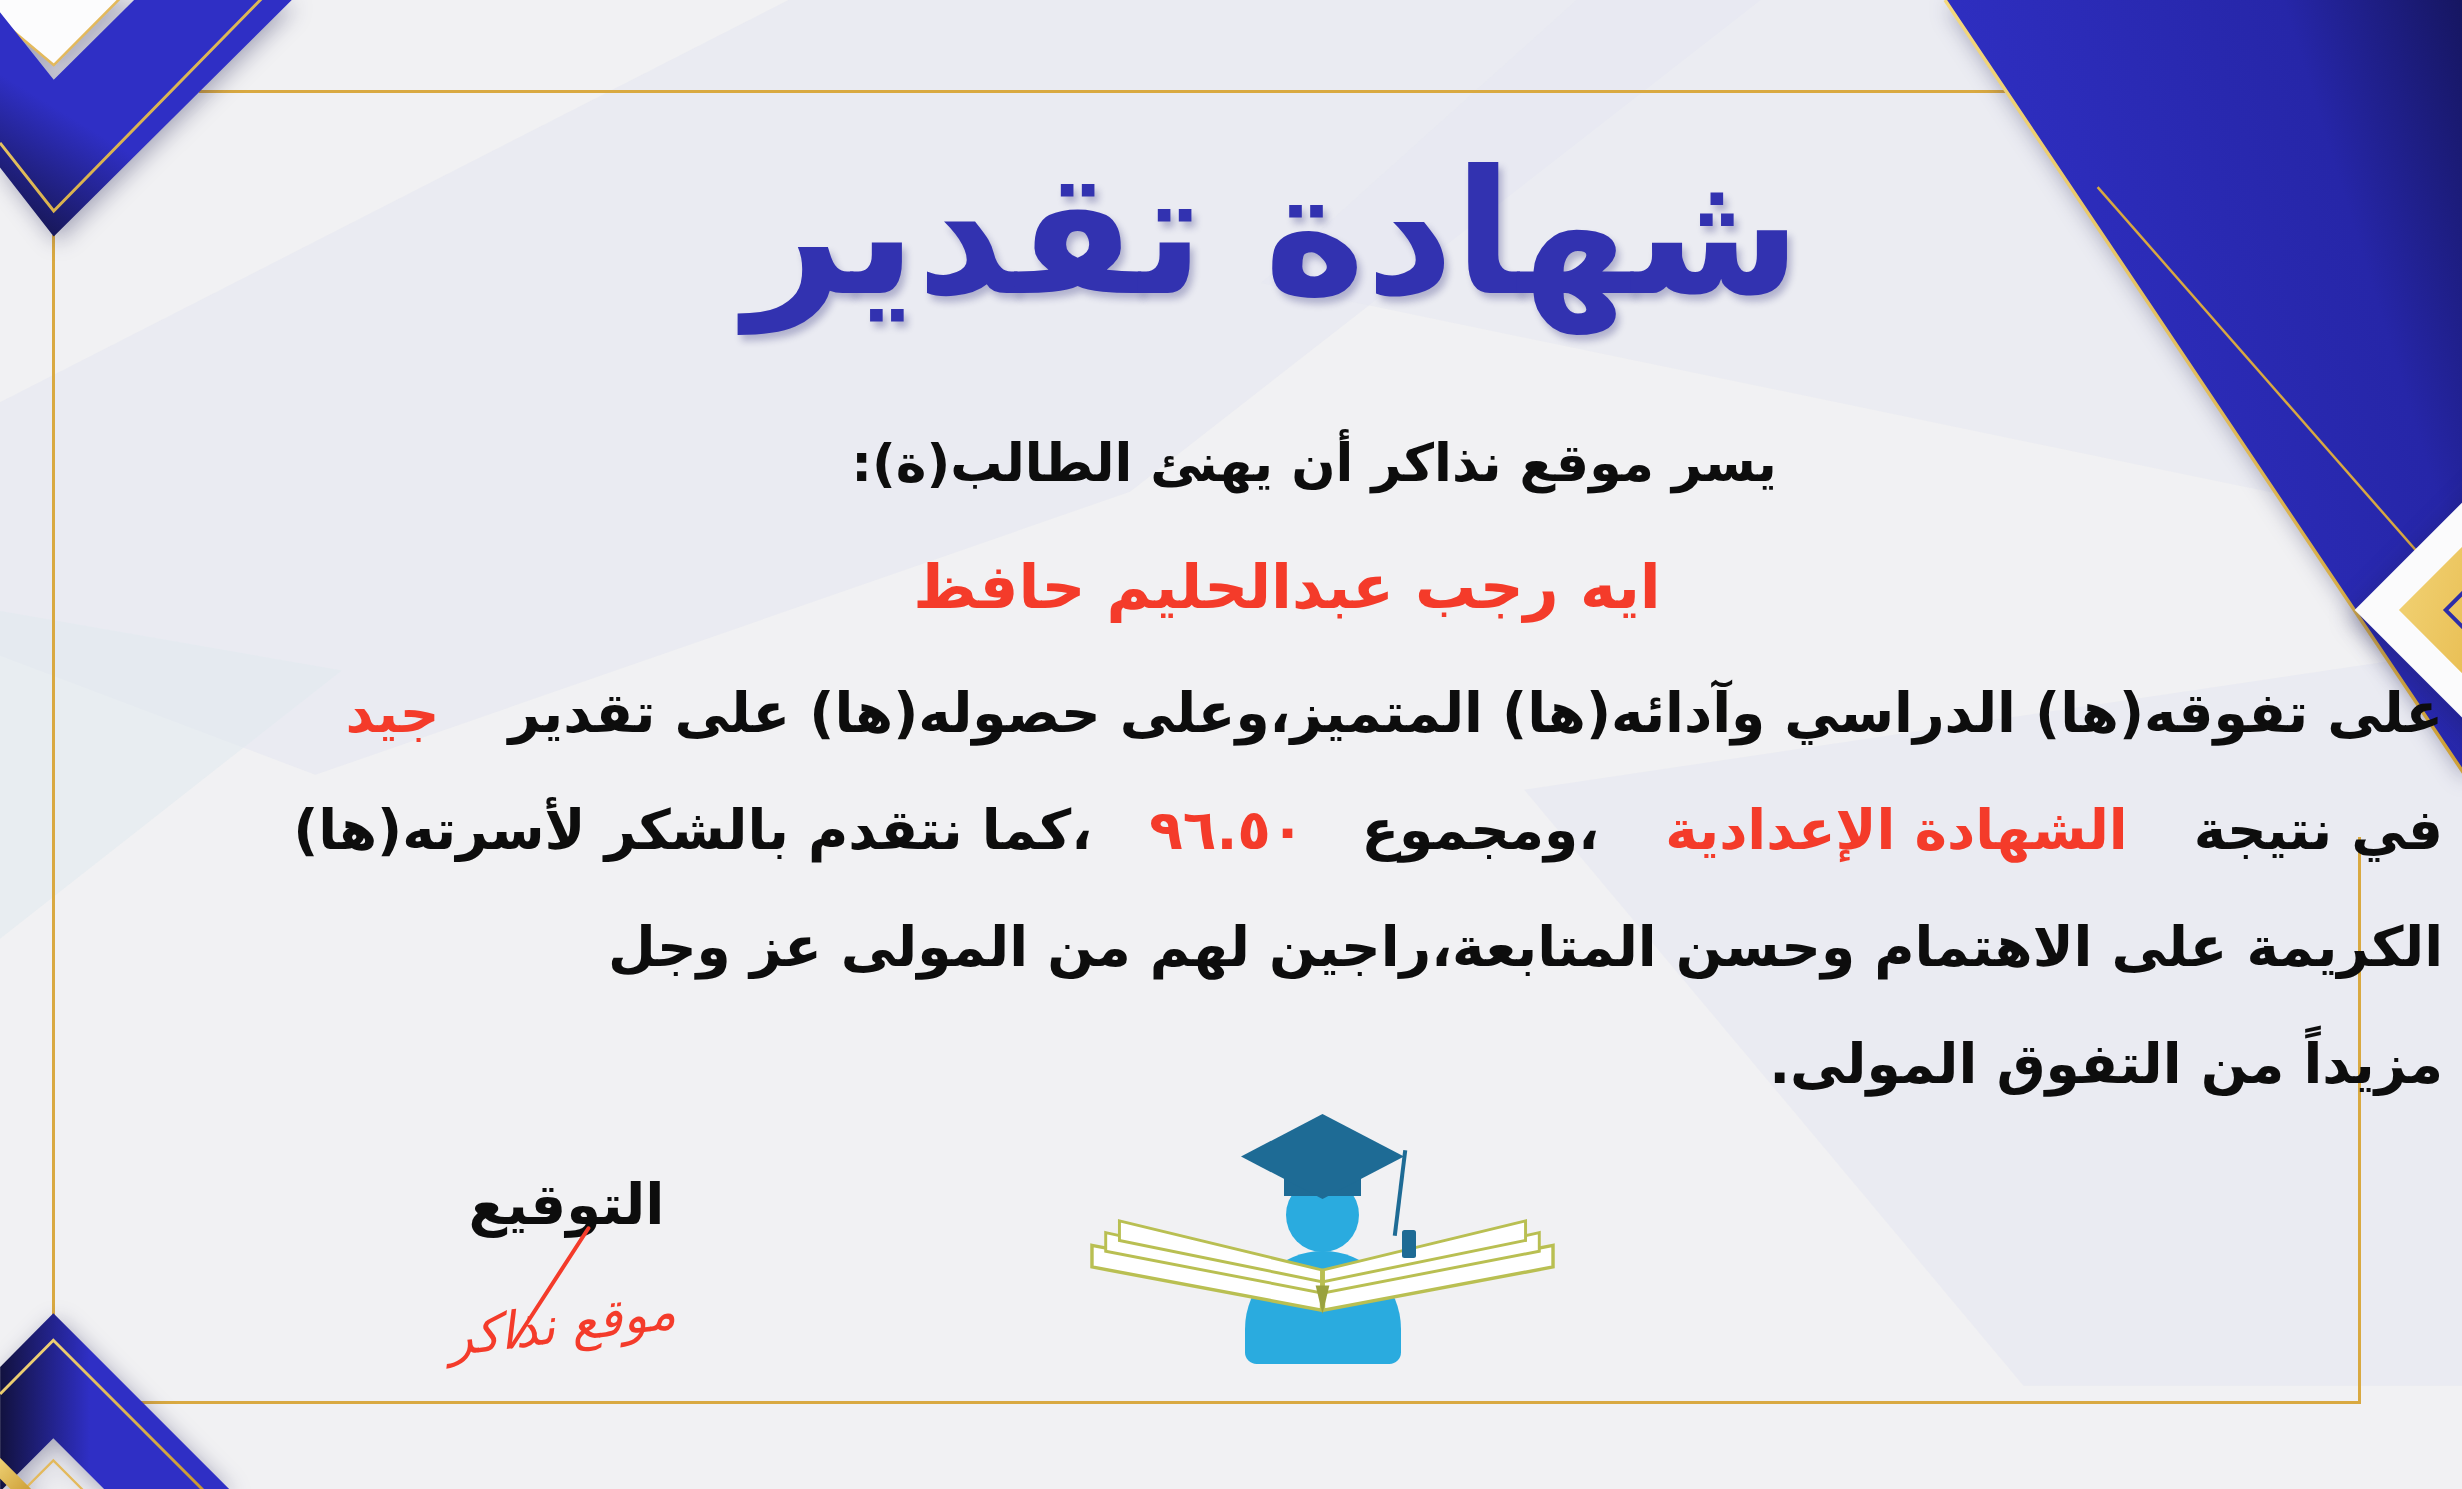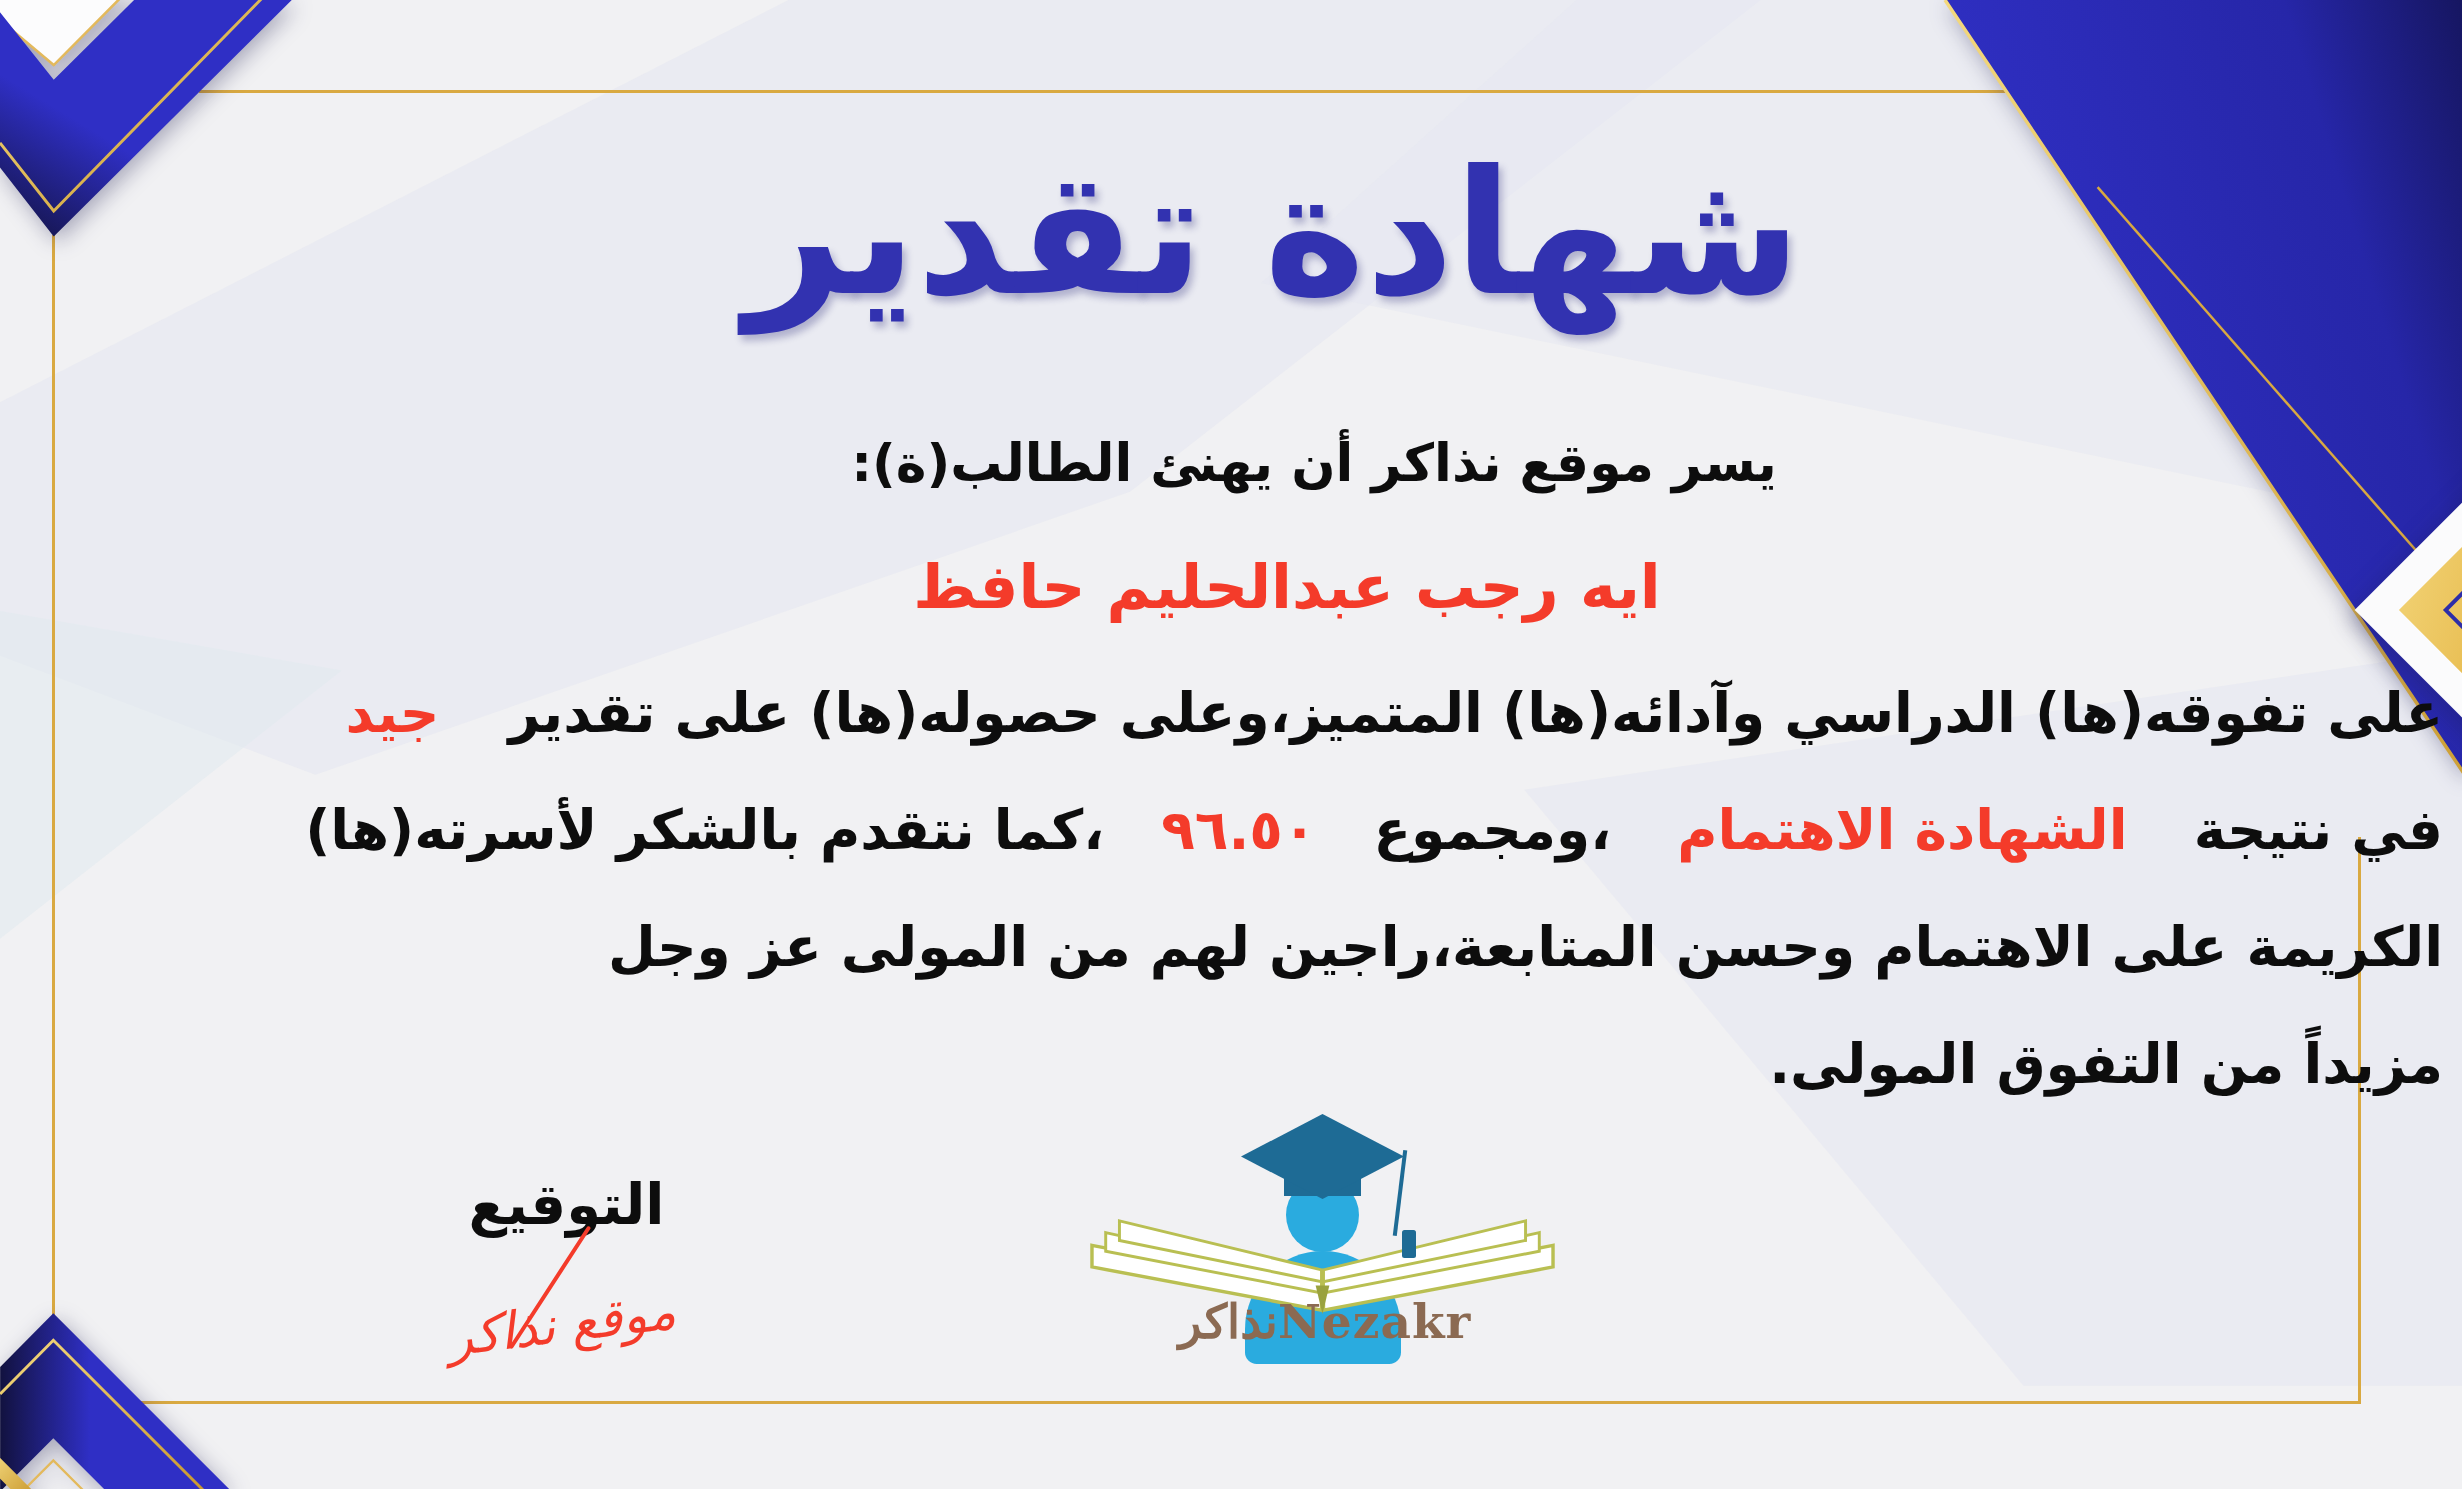--- a/index.html
+++ b/index.html
@@ -152,21 +152,21 @@
 
   <div class="txt intro">يسر موقع نذاكر أن يهنئ الطالب(ة):</div>
 
   <div class="txt name">ايه رجب عبدالحليم حافظ</div>
 
   <div class="txt bodytext">
     <div>
       <span>على تفوقه(ها) الدراسي وآدائه(ها) المتميز،وعلى حصوله(ها) على تقدير</span><span class="red grade">جيد</span>
     </div>
     <div>
-      <span>في نتيجة</span><span class="red certname">الشهادة الاهتمام</span><span>،ومجموع</span><span class="red score">٩٦.٥٠</span><span>،كما نتقدم بالشكر لأسرته(ها)</span>
+      <span>في نتيجة</span><span class="red certname">الشهادة الإعدادية</span><span>،ومجموع</span><span class="red score">٩٦.٥٠</span><span>،كما نتقدم بالشكر لأسرته(ها)</span>
     </div>
     <div>الكريمة على الاهتمام وحسن المتابعة،راجين لهم من المولى عز وجل</div>
     <div>مزيداً من التفوق المولى.</div>
   </div>
 
   <div class="txt sig-label">التوقيع</div>
   <div class="txt sig-script">موقع نذاكر</div>
   <div class="sig-stroke"></div>
 
   <div class="logo-part cap-top"></div>
@@ -179,18 +179,15 @@
     <svg width="473" height="103" viewBox="0 0 960 210">
       <polygon points="10,68 478,158 478,200 10,112" fill="#ffffff" stroke="#b9bf52" stroke-width="7"></polygon>
       <polygon points="38,42 478,138 478,165 38,80" fill="#ffffff" stroke="#b9bf52" stroke-width="6"></polygon>
       <polygon points="66,18 478,118 478,142 66,58" fill="#ffffff" stroke="#b9bf52" stroke-width="6"></polygon>
       <polygon points="950,68 482,158 482,200 950,112" fill="#ffffff" stroke="#b9bf52" stroke-width="7"></polygon>
       <polygon points="922,42 482,138 482,165 922,80" fill="#ffffff" stroke="#b9bf52" stroke-width="6"></polygon>
       <polygon points="894,18 482,118 482,142 894,58" fill="#ffffff" stroke="#b9bf52" stroke-width="6"></polygon>
       <polygon points="466,150 494,150 480,208" fill="#9aa23e"></polygon>
     </svg>
   </div>
-  <div class="logo-text">
-    <span class="latin">Nezakr</span><span>نذاكر</span>
-  </div>
 
 </div>
 
 
 </body></html>

